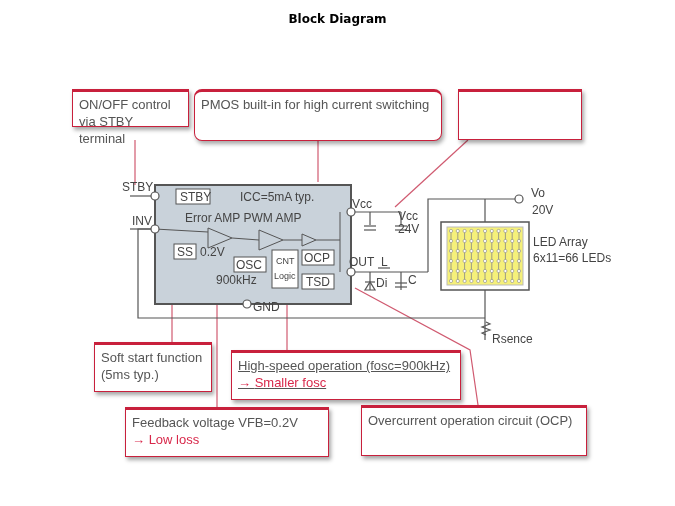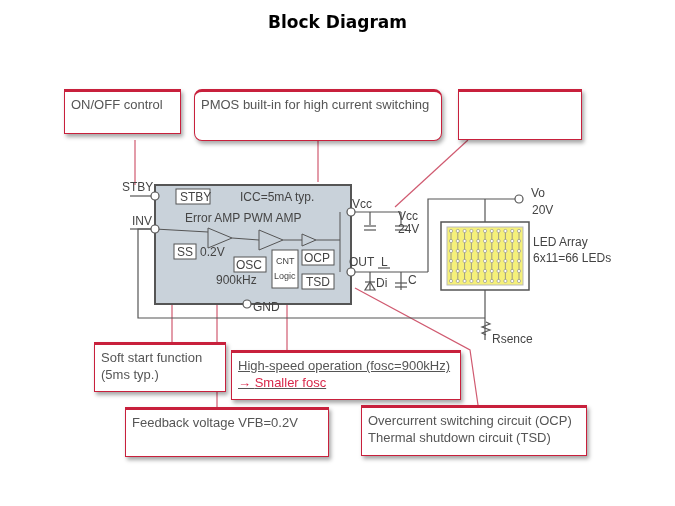--- a/index.html
+++ b/index.html
@@ -1,17 +1,17 @@
 <!DOCTYPE html>
 <html><head>
 <meta charset="utf-8">
 <style>
   html, body { margin:0; padding:0; background:#ffffff; }
   body { width:675px; height:506px; position:relative; overflow:hidden; font-family:"Liberation Sans", sans-serif; }
-  .title { position:absolute; left:0; top:12px; width:675px; text-align:center; font-family:"DejaVu Sans", sans-serif; font-weight:bold; font-size:17px; color:#000; }
+  .title { position:absolute; left:0; top:12px; width:675px; text-align:center; font-family:"DejaVu Sans", sans-serif; font-weight:bold; font-size:12px; color:#000; }
   .callout { position:absolute; background:#fff; border:1.5px solid #c8203c; border-top:3px solid #c8203c; box-shadow:2px 3px 4px rgba(0,0,0,0.35); font-size:13px; color:#555; line-height:17px; padding:4px 6px; box-sizing:border-box; }
   .callout .hl { color:#d8284a; }
   .callout .arrow { color:#d8284a; }
   svg { position:absolute; left:0; top:0; }
   .lbl { font-family:"Liberation Sans", sans-serif; fill:#444; }
 </style>
 </head>
 <body>
 
 <div class="title">Block Diagram</div>
@@ -190,35 +190,36 @@
     <text x="376" y="287">Di</text>
     <text x="408" y="284">C</text>
     <text x="531" y="197">Vo</text>
     <text x="532" y="214">20V</text>
     <text x="533" y="246">LED Array</text>
     <text x="533" y="262">6x11=66 LEDs</text>
     <text x="492" y="343">Rsence</text>
   </g>
 </svg>
 
-<div class="callout" style="left:64px;top:89px;width:117px;height:45px;">
+<div class="callout" style="left:72px;top:89px;width:117px;height:38px;">
   <div>ON/OFF control</div>
+  <div>via STBY terminal</div>
 </div>
 <div class="callout" style="left:194px;top:89px;width:248px;height:52px;border-radius:8px;">
   <div>PMOS built-in for high current switching</div>
 </div>
 <div class="callout" style="left:458px;top:89px;width:124px;height:51px;">
 </div>
-<div class="callout" style="left:94px;top:342px;width:132px;height:50px;">
+<div class="callout" style="left:94px;top:342px;width:118px;height:50px;">
   <div>Soft start function</div>
   <div>(5ms typ.)</div>
 </div>
 <div class="callout" style="left:231px;top:350px;width:230px;height:50px;text-decoration:underline;">
   <div>High-speed operation (fosc=900kHz)</div>
   <div class="hl"><span class="arrow">→</span> <span>Smaller fosc</span></div>
 </div>
 <div class="callout" style="left:125px;top:407px;width:204px;height:50px;">
   <div>Feedback voltage VFB=0.2V</div>
+  <div class="hl"><span class="arrow">→</span> <span>Low loss</span></div>
 </div>
 <div class="callout" style="left:361px;top:405px;width:226px;height:51px;">
-  <div>Overcurrent switching circuit (OCP)</div>
-  <div>Thermal shutdown circuit (TSD)</div>
+  <div>Overcurrent operation circuit (OCP)</div>
 </div>
 
 </body></html>

